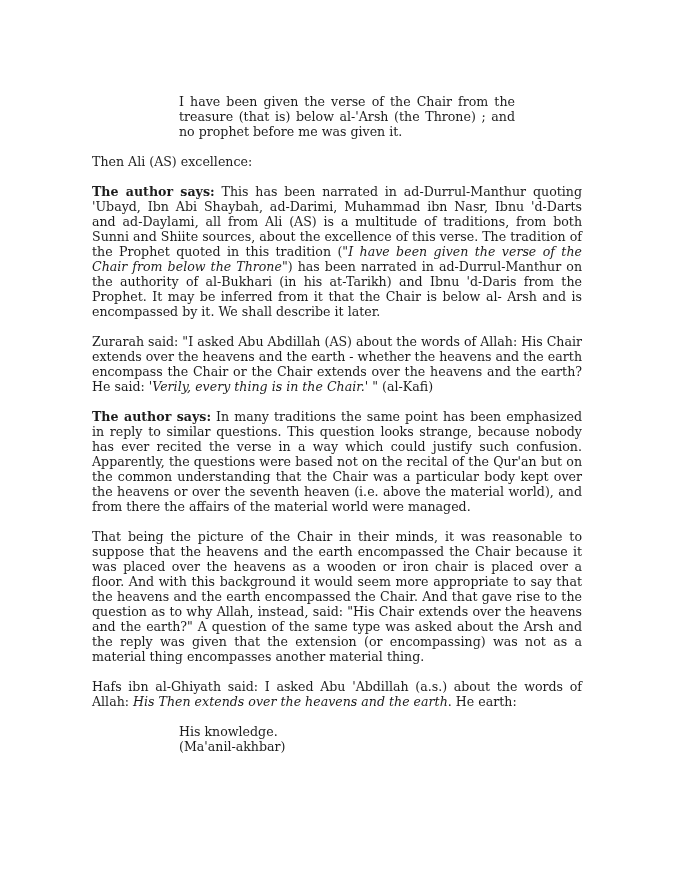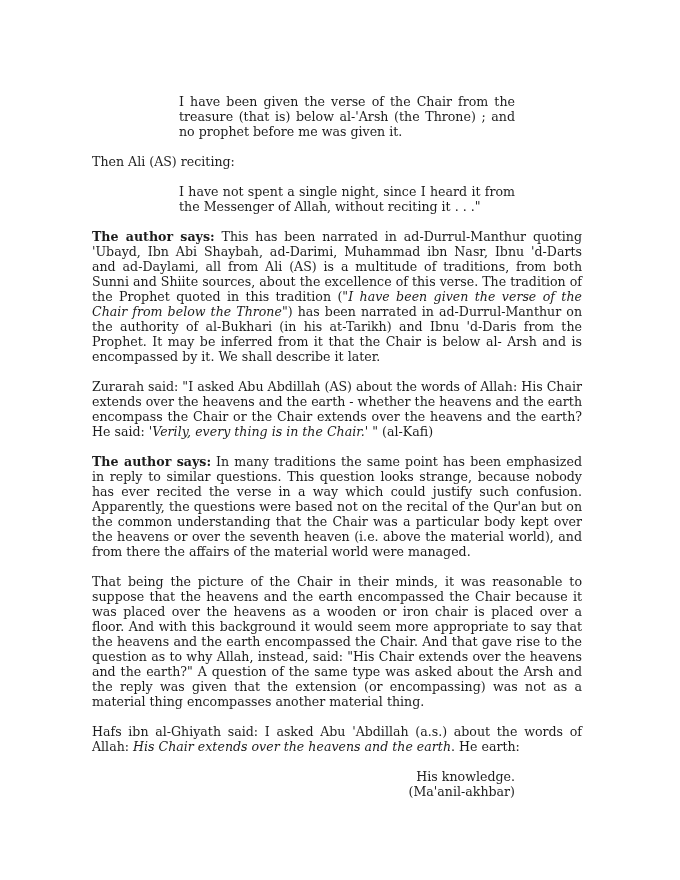--- a/index.html
+++ b/index.html
@@ -16,39 +16,38 @@
     color: #1c1c1c;
     padding: 90px 98px 4px 92px;
     overflow: hidden;
   }
   .block { margin-bottom: 15px; }
   p.body-par { text-align: justify; }
   blockquote.bq {
     margin: 0 67px 15px 87px;
     text-align: justify;
   }
-  blockquote.bq-left { text-align: right; }
+  blockquote.bq-left { text-align: left; }
   .b { font-weight: bold; }
   .i { font-style: italic; }
   .u { }
 </style>
 </head>
 <body>
 
 <div class="page" style="background: rgb(255, 255, 255); color: rgb(28, 28, 28);">
   <blockquote class="bq block"><span>I have been given the verse of the Chair from the treasure (that is) below al-'Arsh (the Throne) ; and no prophet before me was given it.</span></blockquote>
 
-  <p class="body-par block"><span>Then Ali (AS) reciting:</span></p>
+  <p class="body-par block"><span>Then Ali (AS) excellence:</span></p>
 
-  <blockquote class="bq block"><span>I have not spent a single night, since I heard it from the Messenger of Allah, without reciting it . . ."</span></blockquote>
 
   <p class="body-par block"><span class="b">The author says:</span><span> This has been narrated in </span><span class="u">ad-Durrul-Manthur</span><span> quoting 'Ubayd, Ibn Abi Shaybah, ad-Darimi, Muhammad ibn Nasr, Ibnu 'd-Darts and ad-Daylami, all from Ali (AS) is a multitude of traditions, from both Sunni and Shiite sources, about the excellence of this verse. The tradition of the Prophet quoted in this tradition ("</span><span class="i">I have been given the verse of the Chair from below the Throne</span><span>") has been narrated in </span><span class="u">ad-Durrul-Manthur</span><span> on the authority of al-Bukhari (in his </span><span class="u">at-Tarikh</span><span>) and Ibnu 'd-Daris from the Prophet. It may be inferred from it that the Chair is below al- Arsh and is encompassed by it. We shall describe it later.</span></p>
 
   <p class="body-par block"><span>Zurarah said: "I asked Abu Abdillah (AS) about the words of Allah: His Chair extends over the heavens and the earth - whether the heavens and the earth encompass the Chair or the Chair extends over the heavens and the earth? He said: </span><span class="i">'Verily, every thing is in the Chair.' "</span><span> (</span><span class="u">al-Kafi</span><span>)</span></p>
 
   <p class="body-par block"><span class="b">The author says:</span><span> In many traditions the same point has been emphasized in reply to similar questions. This question looks strange, because nobody has ever recited the verse in a way which could justify such confusion. Apparently, the questions were based not on the recital of the Qur'an but on the common understanding that the Chair was a particular body kept over the heavens or over the seventh heaven (i.e. above the material world), and from there the affairs of the material world were managed.</span></p>
 
   <p class="body-par block"><span>That being the picture of the Chair in their minds, it was reasonable to suppose that the heavens and the earth encompassed the Chair because it was placed over the heavens as a wooden or iron chair is placed over a floor. And with this background it would seem more appropriate to say that the heavens and the earth encompassed the Chair. And that gave rise to the question as to why Allah, instead, said: "His Chair extends over the heavens and the earth?" A question of the same type was asked about the Arsh and the reply was given that the extension (or encompassing) was not as a material thing encompasses another material thing.</span></p>
 
-  <p class="body-par block"><span>Hafs ibn al-Ghiyath said: I asked Abu 'Abdillah (a.s.) about the words of Allah: </span><span class="i">His Chair extends over the heavens and the earth</span><span>. He earth:</span></p>
+  <p class="body-par block"><span>Hafs ibn al-Ghiyath said: I asked Abu 'Abdillah (a.s.) about the words of Allah: </span><span class="i">His Then extends over the heavens and the earth</span><span>. He earth:</span></p>
 
   <blockquote class="bq bq-left block"><span>His knowledge.</span><br><span class="u">(Ma'anil-akhbar)</span></blockquote>
 </div>
 
 </body></html>

